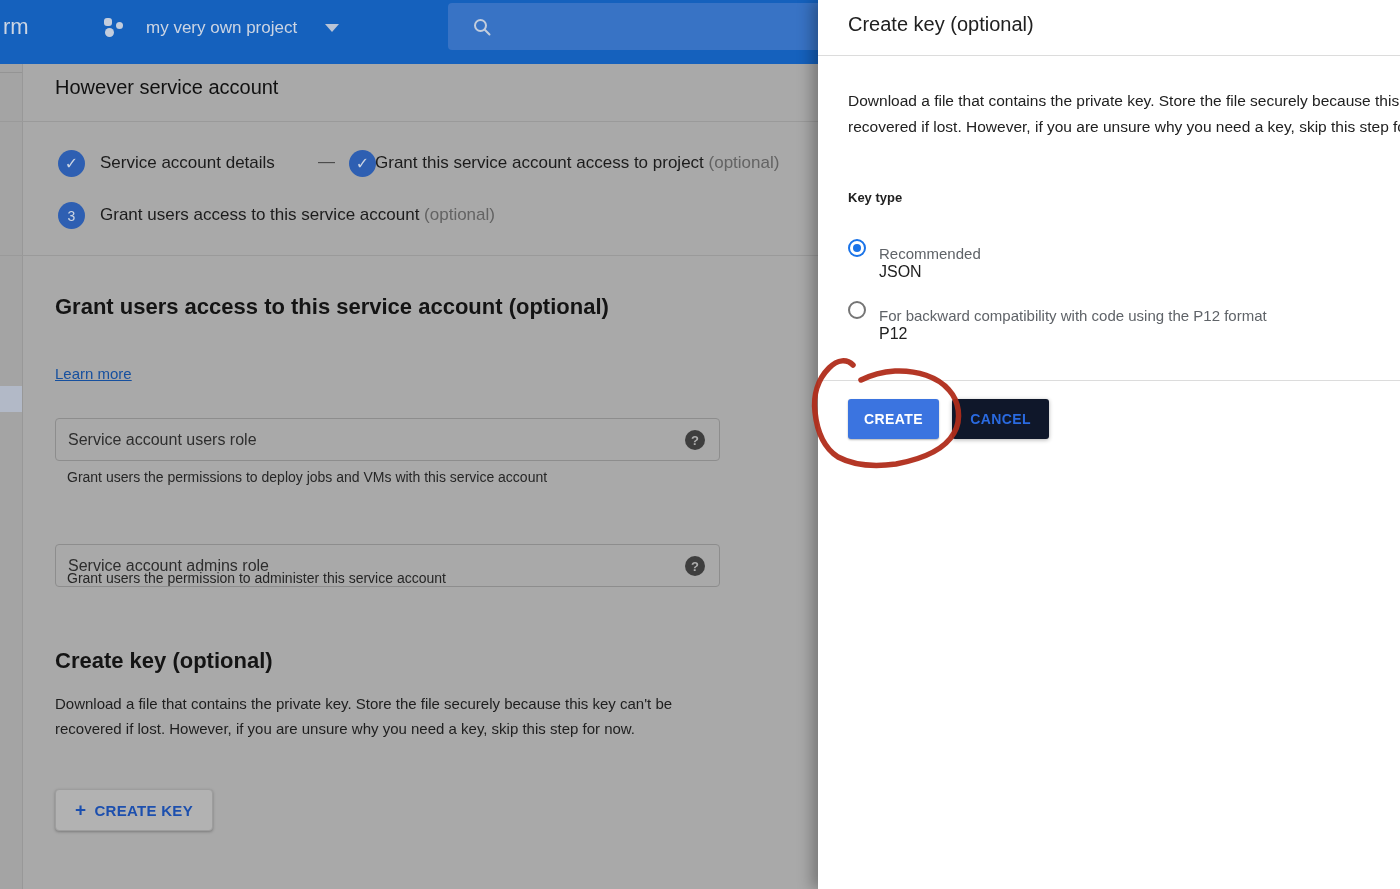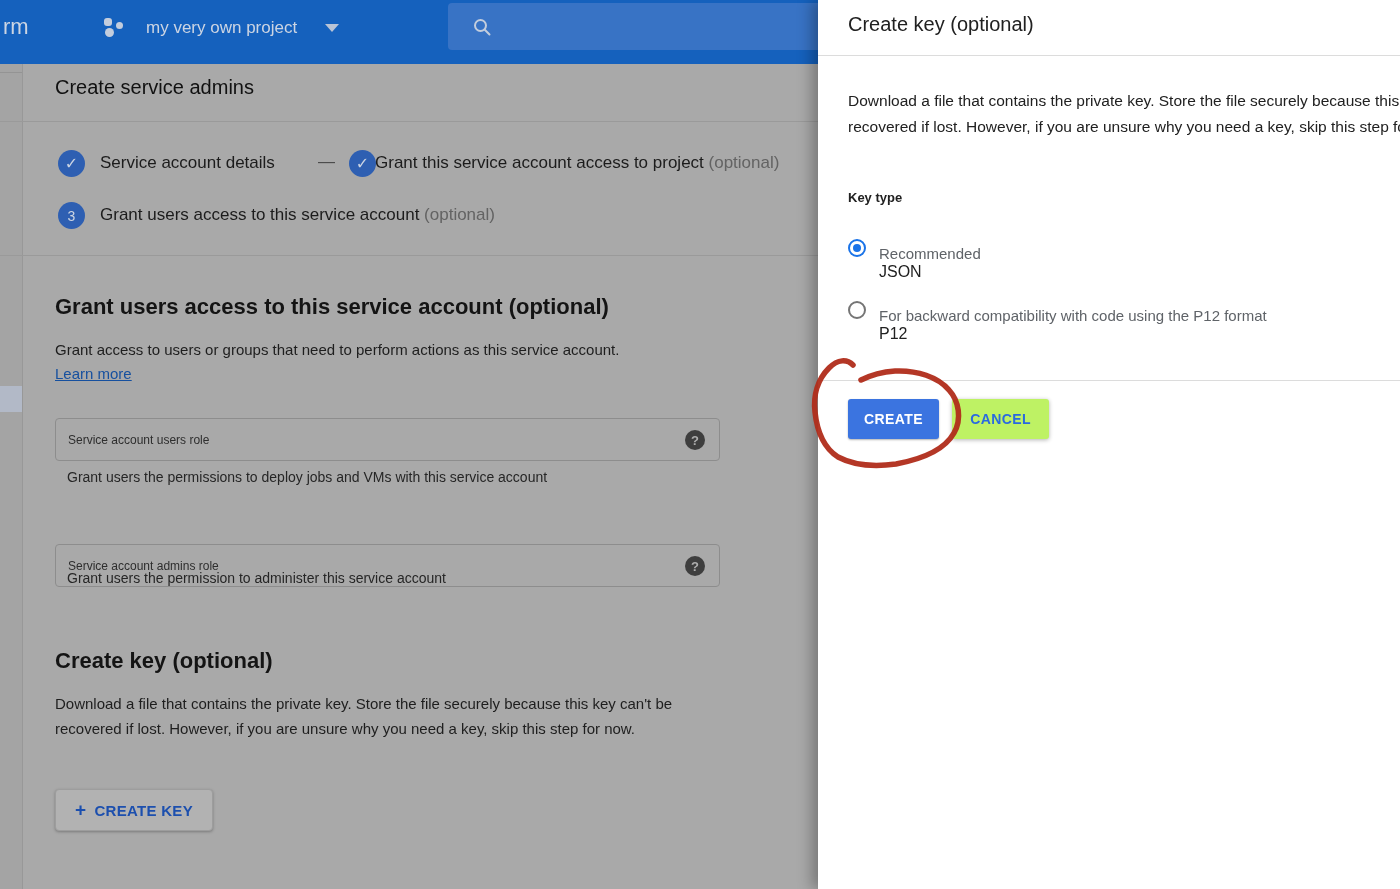--- a/index.html
+++ b/index.html
@@ -36,21 +36,21 @@
   .step-circle .chk{font-size:16px;font-weight:bold;}
   .step-label{position:absolute;font-size:17px;color:#1c1c1c;white-space:nowrap;}
   .opt{color:#636363;}
   .step-dash{position:absolute;font-size:17px;color:#4a4a4a;}
   
   .sec-heading{position:absolute;left:55px;font-size:22px;font-weight:600;color:#141414;}
   .sec-desc{position:absolute;left:55px;font-size:15px;color:#1e1e1e;width:680px;line-height:25px;}
   .learn-more{position:absolute;left:55px;font-size:15px;color:#16509f;text-decoration:underline;cursor:pointer;}
   .field{position:absolute;left:55px;width:665px;height:43px;border:1px solid #8d8d8d;border-radius:4px;box-sizing:border-box;}
   .field input{position:absolute;left:0;top:0;width:100%;height:100%;border:none;background:transparent;outline:none;
-    padding:0 40px 0 12px;font-size:12px;font-family:inherit;color:#14532d;box-sizing:border-box;}
+    padding:0 40px 0 12px;font-size:16px;font-family:inherit;color:#14532d;box-sizing:border-box;}
   .field input::placeholder{color:#2e2e2e;opacity:1;}
   .help-badge{position:absolute;right:14px;top:11px;width:20px;height:20px;border-radius:50%;background:#3e3e3e;
     color:#aeaeae;font-size:13px;font-weight:bold;display:flex;align-items:center;justify-content:center;cursor:pointer;}
   .helper{position:absolute;left:67px;font-size:14px;color:#262626;}
   .key-heading{position:absolute;left:55px;font-size:22px;font-weight:600;color:#141414;}
   .key-desc{position:absolute;left:55px;width:672px;font-size:15px;line-height:25px;color:#1e1e1e;}
   .create-key-btn{position:absolute;left:55px;top:733px;width:156px;height:40px;background:#b2b2b2;border:1px solid #9d9d9d;
     border-radius:4px;box-shadow:0 1px 3px rgba(0,0,0,.28);display:flex;align-items:center;justify-content:center;gap:8px;
     color:#1c4fae;font-weight:bold;font-size:15px;letter-spacing:.3px;cursor:pointer;}
   .plus-glyph{font-size:19px;font-weight:bold;}
@@ -64,59 +64,58 @@
   .radio-row{position:absolute;left:30px;display:flex;align-items:center;gap:13px;cursor:pointer;}
   .radio{width:18px;height:18px;border-radius:50%;box-sizing:border-box;position:relative;}
   .radio.sel{border:2px solid #1a73e8;}
   .radio.sel::after{content:"";position:absolute;left:3px;top:3px;width:8px;height:8px;border-radius:50%;background:#1a73e8;}
   .radio.unsel{border:2px solid #757575;}
   .radio-label{font-size:16px;color:#212121;margin-top:48px;}
   .radio-sub{position:absolute;left:61px;font-size:15px;color:#5f6368;white-space:nowrap;}
   .btn-create{position:absolute;left:30px;top:399px;width:91px;height:40px;background:#3b74e0;border:none;border-radius:3px;
     color:#fff;font-weight:bold;font-size:14px;letter-spacing:.4px;box-shadow:0 1px 2px rgba(0,0,0,.3);cursor:pointer;
     font-family:inherit;}
-  .btn-cancel{position:absolute;left:134px;top:399px;width:97px;height:40px;background:#bef264;border:none;border-radius:3px;
+  .btn-cancel{position:absolute;left:134px;top:399px;width:97px;height:40px;background:#0f172a;border:none;border-radius:3px;
     color:#2a6ae0;font-weight:bold;font-size:14px;letter-spacing:.4px;box-shadow:0 1px 4px rgba(0,0,0,.3);cursor:pointer;
     font-family:inherit;}
   
   .annotation{position:absolute;left:0;top:0;width:1400px;height:889px;z-index:20;pointer-events:none;}
 </style>
 </head>
 <body>
 
 <div id="stage">
 
   <div class="page">
     <div class="leftstrip"></div>
     <div class="strip-div" style="top:16px"></div>
     <div class="strip-highlight"></div>
     <div class="vdiv"></div>
 
-    <div class="page-title">Create service admins</div>
+    <div class="page-title">However service account</div>
     <div class="hdiv" style="top:65px"></div>
 
     <div class="step-circle" style="left:58px;top:94px">
       <span class="chk">✓</span>
     </div>
     <div class="step-label" style="left:100px;top:97px">Service account details</div>
     <div class="step-dash" style="left:318px;top:96px">—</div>
     <div class="step-circle" style="left:349px;top:94px">
       <span class="chk">✓</span>
     </div>
     <div class="step-label" style="left:375px;top:97px"><span>Grant this service account access to project </span><span class="opt">(optional)</span></div>
 
     <div class="step-circle" style="left:58px;top:146px">
       <span>3</span>
     </div>
     <div class="step-label" style="left:100px;top:149px"><span>Grant users access to this service account </span><span class="opt">(optional)</span></div>
 
     <div class="hdiv" style="top:199px"></div>
 
     <div class="sec-heading" style="top:238px">Grant users access to this service account (optional)</div>
-    <div class="sec-desc" style="top:281px">Grant access to users or groups that need to perform actions as this service account.</div>
     <a class="learn-more" style="top:309px">Learn more</a>
 
     <div class="field" style="top:362px">
       <input type="text" placeholder="Service account users role" style="">
       <span class="help-badge">?</span>
     </div>
     <div class="helper" style="top:413px">Grant users the permissions to deploy jobs and VMs with this service account</div>
 
     <div class="field" style="top:488px">
       <input type="text" placeholder="Service account admins role" style="">

